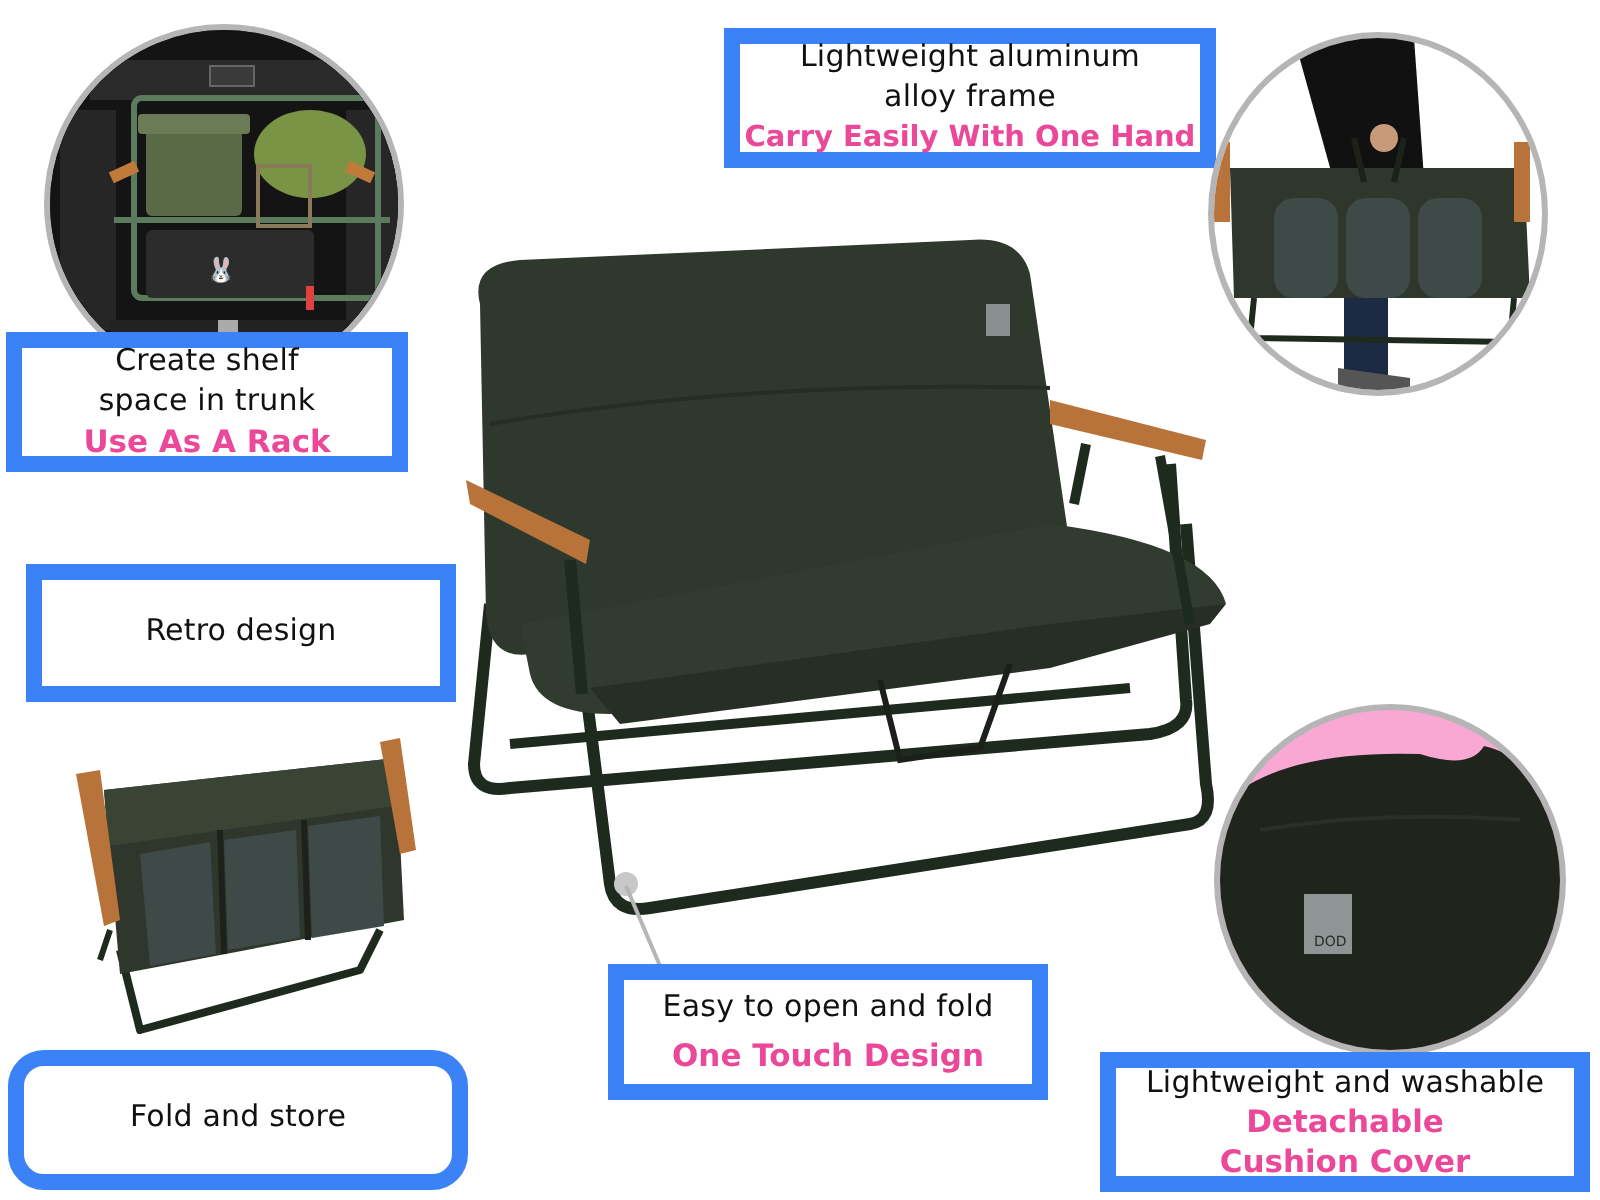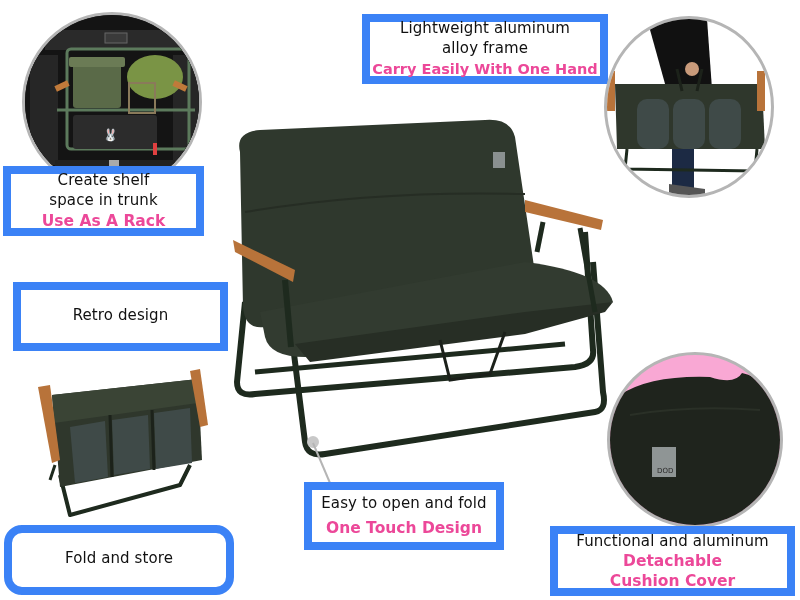--- a/index.html
+++ b/index.html
@@ -142,22 +142,22 @@
 
 <div class="circle" style="left:607px;top:352px;width:176px;height:176px;background:#f9a8d4;">
   <svg width="176" height="176" viewBox="0 0 176 176">
     <path d="M10 40 Q40 20 100 22 Q125 30 132 18 Q165 25 172 80 L170 176 L0 176 L0 60 Z" fill="#1f241d"></path>
     <path d="M20 60 Q80 50 150 55" fill="none" stroke="#2a3027" stroke-width="2"></path>
     <rect x="42" y="92" width="24" height="30" fill="#8f9595"></rect>
     <text x="47" y="118" font-size="7" fill="#2a2a2a" font-family="DejaVu Sans, sans-serif">DOD</text>
   </svg>
 </div>
 
-<div class="box" style="left:304px;top:482px;width:200px;height:68px;">
+<div class="box" style="left:304px;top:482px;width:220px;height:68px;">
   <div class="sub" style="margin-bottom:4px;">Easy to open and fold</div>
   <div class="main">One Touch Design</div>
 </div>
 
 <div class="box" style="left:550px;top:526px;width:245px;height:70px;">
-  <div class="sub">Functional and aluminum</div>
+  <div class="sub">Lightweight and washable</div>
   <div class="main" style="line-height:20px;">Detachable</div>
   <div class="main" style="line-height:20px;">Cushion Cover</div>
 </div>
 
 </body></html>

